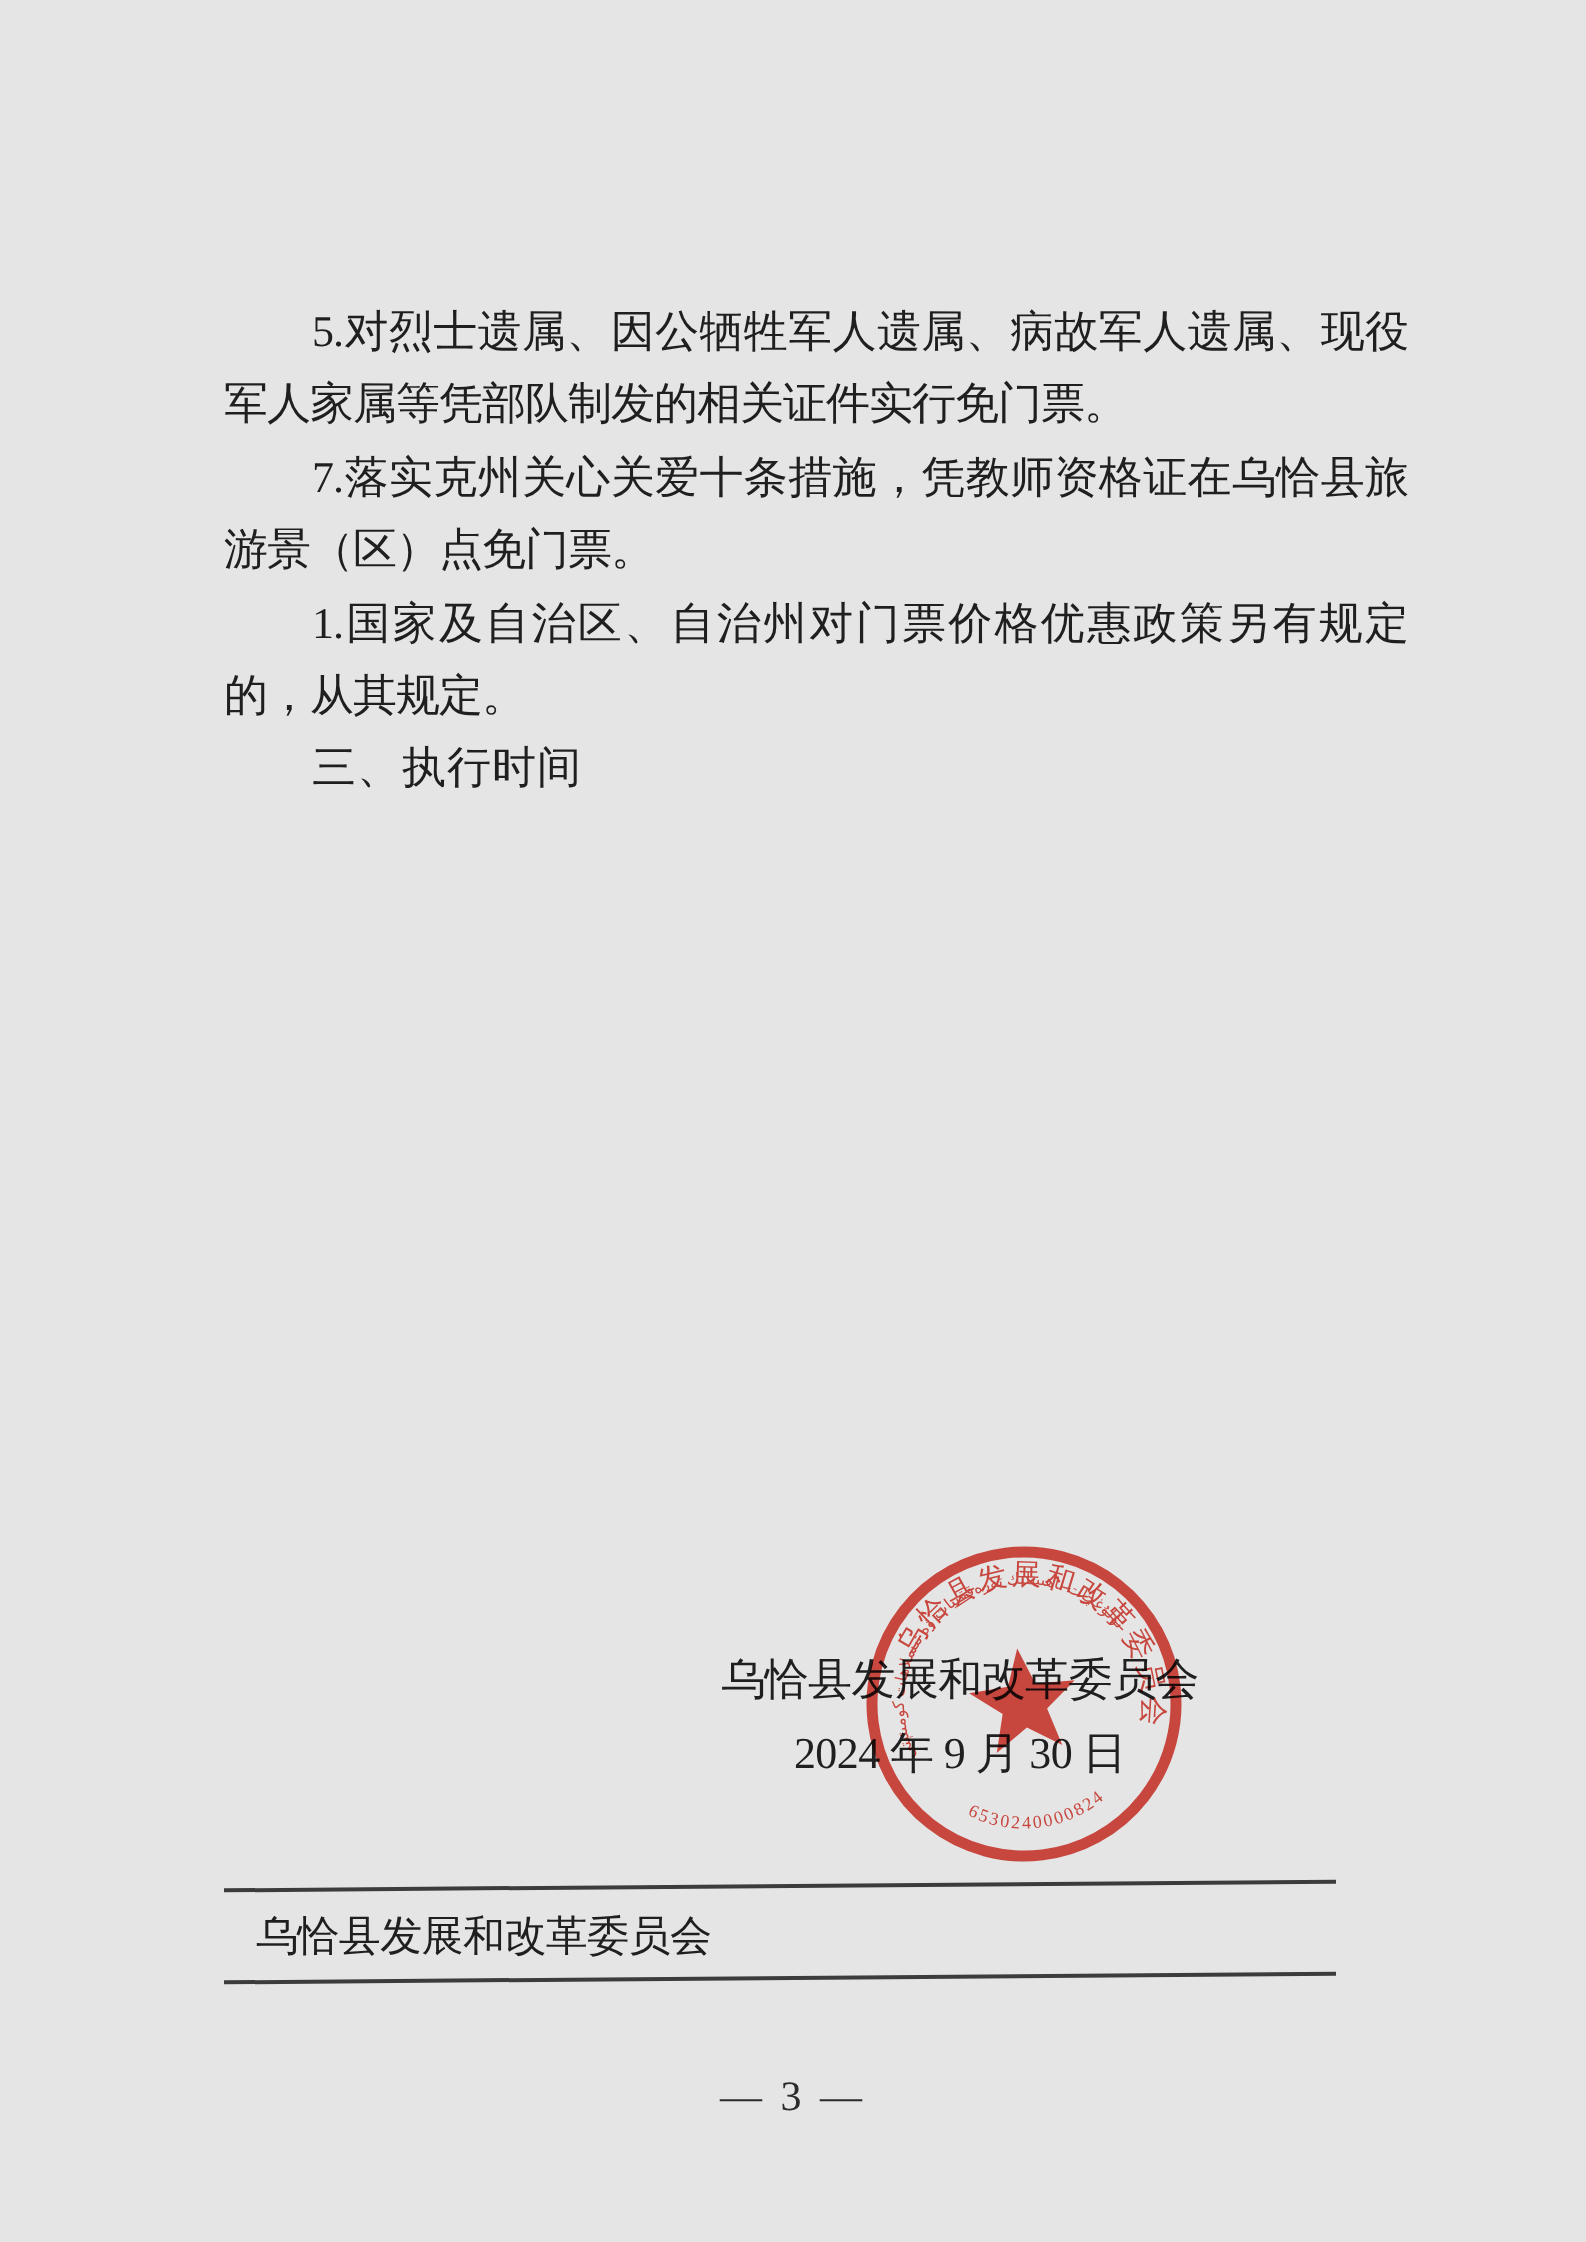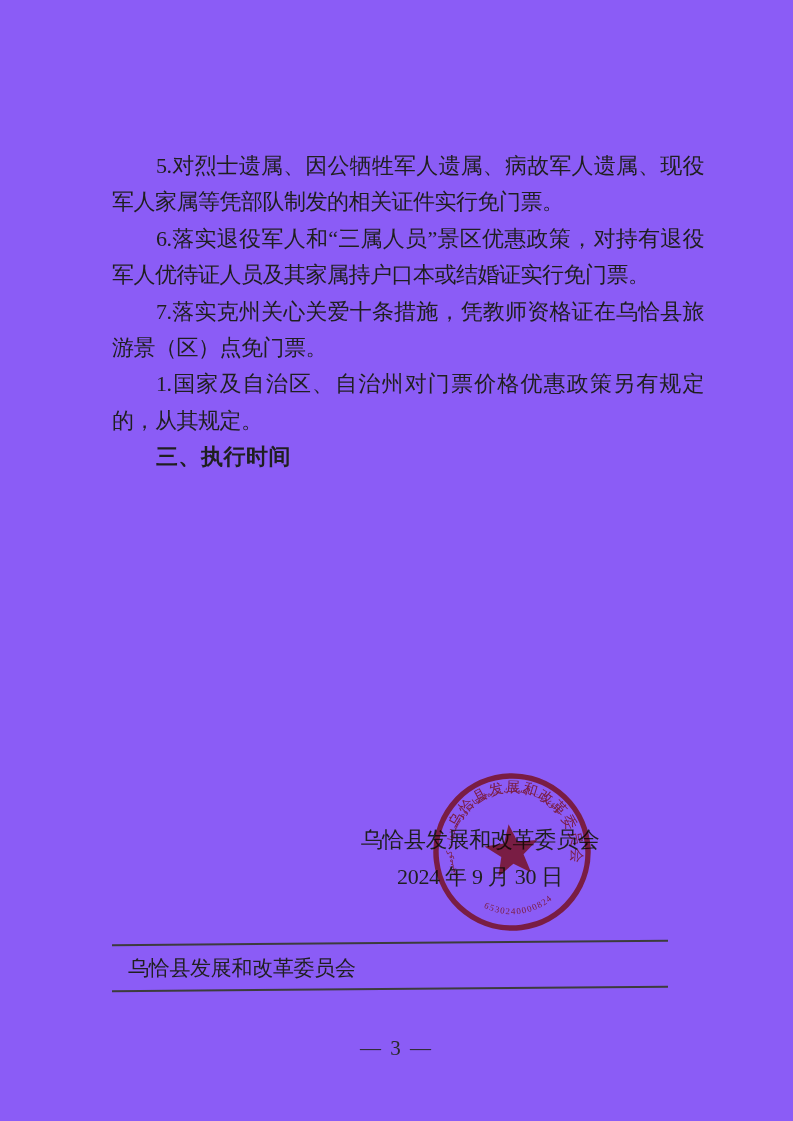--- a/index.html
+++ b/index.html
@@ -4,30 +4,30 @@
 <style>
   html,body { margin:0; padding:0; }
   body {
     width:793px; height:1121px;
     background:#ffffff;
     font-family:"Liberation Serif","DejaVu Serif",serif;
     -webkit-font-smoothing:antialiased;
   }
   .page {
     position:relative; width:793px; height:1121px;
-    background:#8b5cf6; overflow:hidden; color:#1f1f1f;
+    background:#e5e5e5; overflow:hidden; color:#1f1f1f;
   }
   .doc-body {
     position:absolute; left:112px; top:148px; width:592px;
     font-size:22px; line-height:36.4px; letter-spacing:-0.5px;
     text-align:justify; text-justify:inter-ideograph; color:#1f1f1f;
   }
   .para { margin:0; text-indent:2em; }
   .heading {
-    margin:0; text-indent:2em; font-weight:700;
+    margin:0; text-indent:2em; font-weight:400;
     font-family:"Liberation Sans","DejaVu Sans",sans-serif;
     letter-spacing:0.5px;
   }
   .signature {
     position:absolute; left:330px; top:822px; width:300px;
     text-align:center; font-size:22px; line-height:36.5px;
     letter-spacing:-0.3px; color:#1f1f1f; z-index:2;
   }
   .seal {
     position:absolute; left:412px; top:752px; width:200px; height:200px;
@@ -49,21 +49,20 @@
     font-size:21px; line-height:28px; color:#2b2b2b; letter-spacing:2px;
   }
 </style>
 </head>
 <body>
 
 <div class="page">
 
   <div class="doc-body" id="doc-body">
       <div class="para">5.对烈士遗属、因公牺牲军人遗属、病故军人遗属、现役军人家属等凭部队制发的相关证件实行免门票。</div>
-      <div class="para">6.落实退役军人和“三属人员”景区优惠政策，对持有退役军人优待证人员及其家属持户口本或结婚证实行免门票。</div>
       <div class="para">7.落实克州关心关爱十条措施，凭教师资格证在乌恰县旅游景（区）点免门票。</div>
       <div class="para">1.国家及自治区、自治州对门票价格优惠政策另有规定的，从其规定。</div>
       <div class="heading">三、执行时间</div>
     </div>
 
   <div class="signature">
     <div>乌恰县发展和改革委员会</div>
     <div>2024 年 9 月 30 日</div>
   </div>
 

